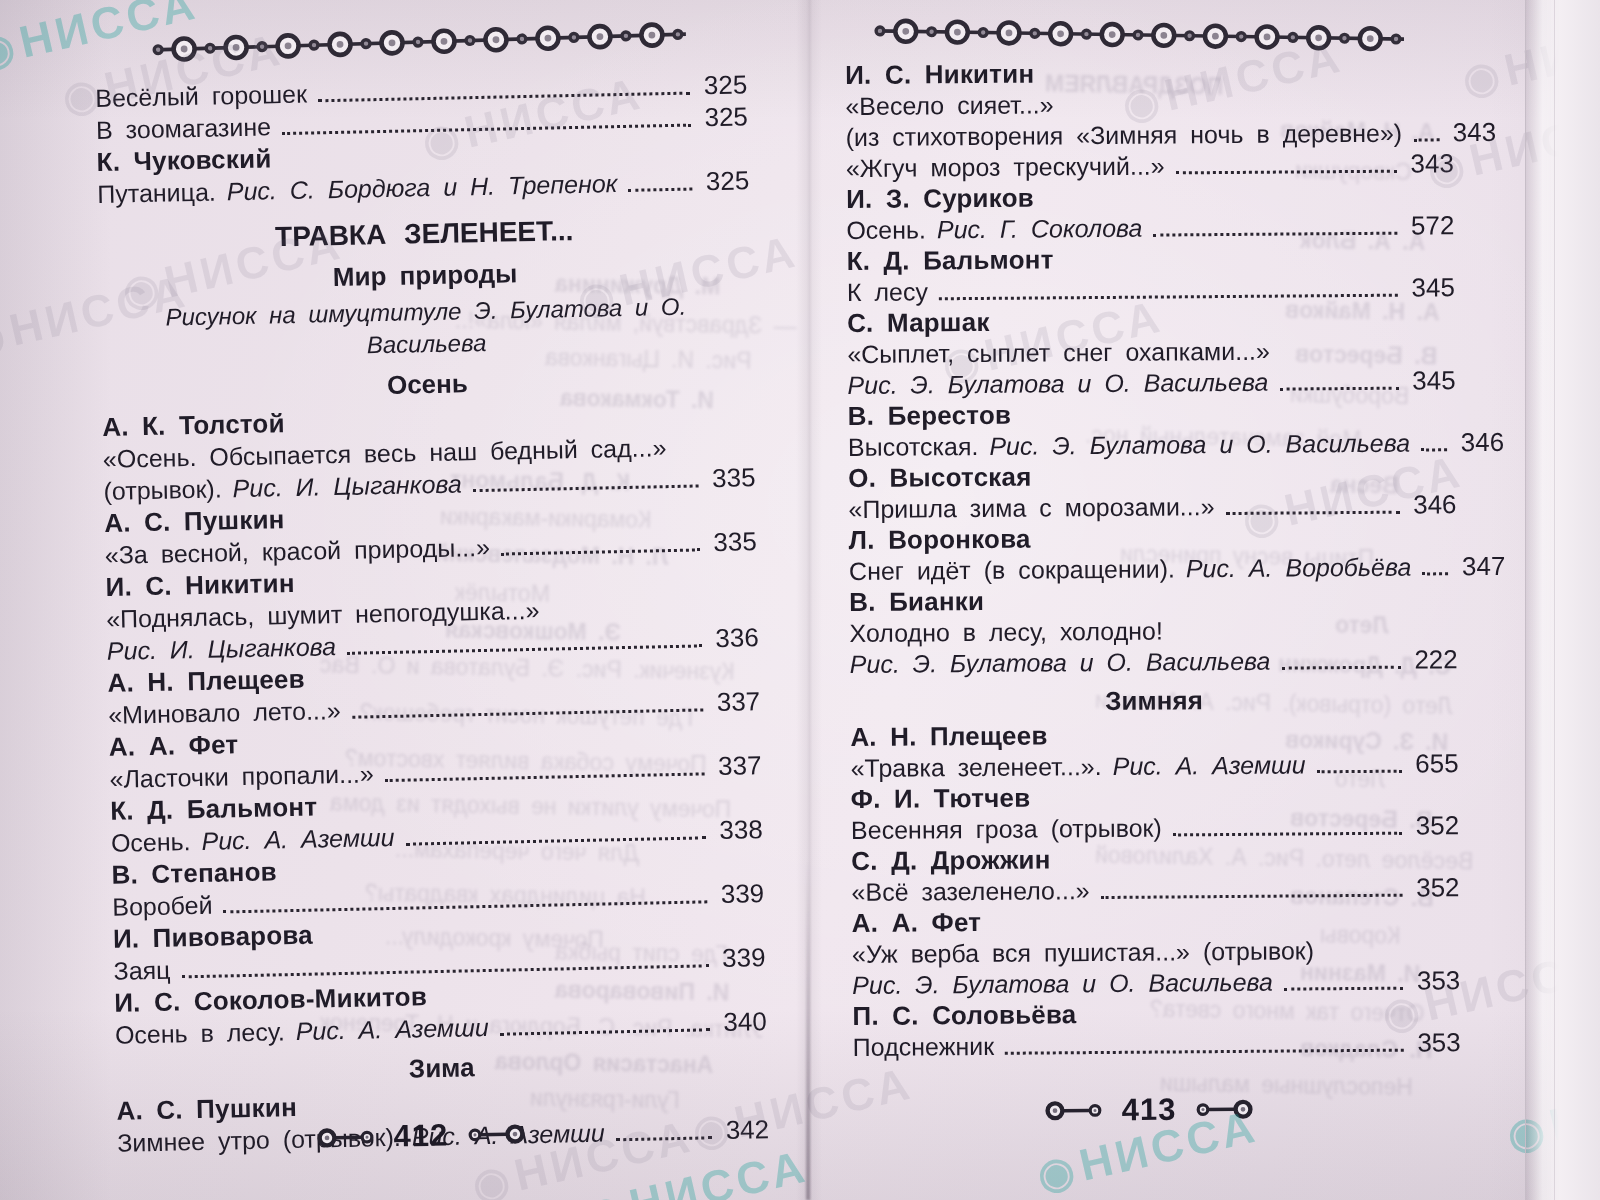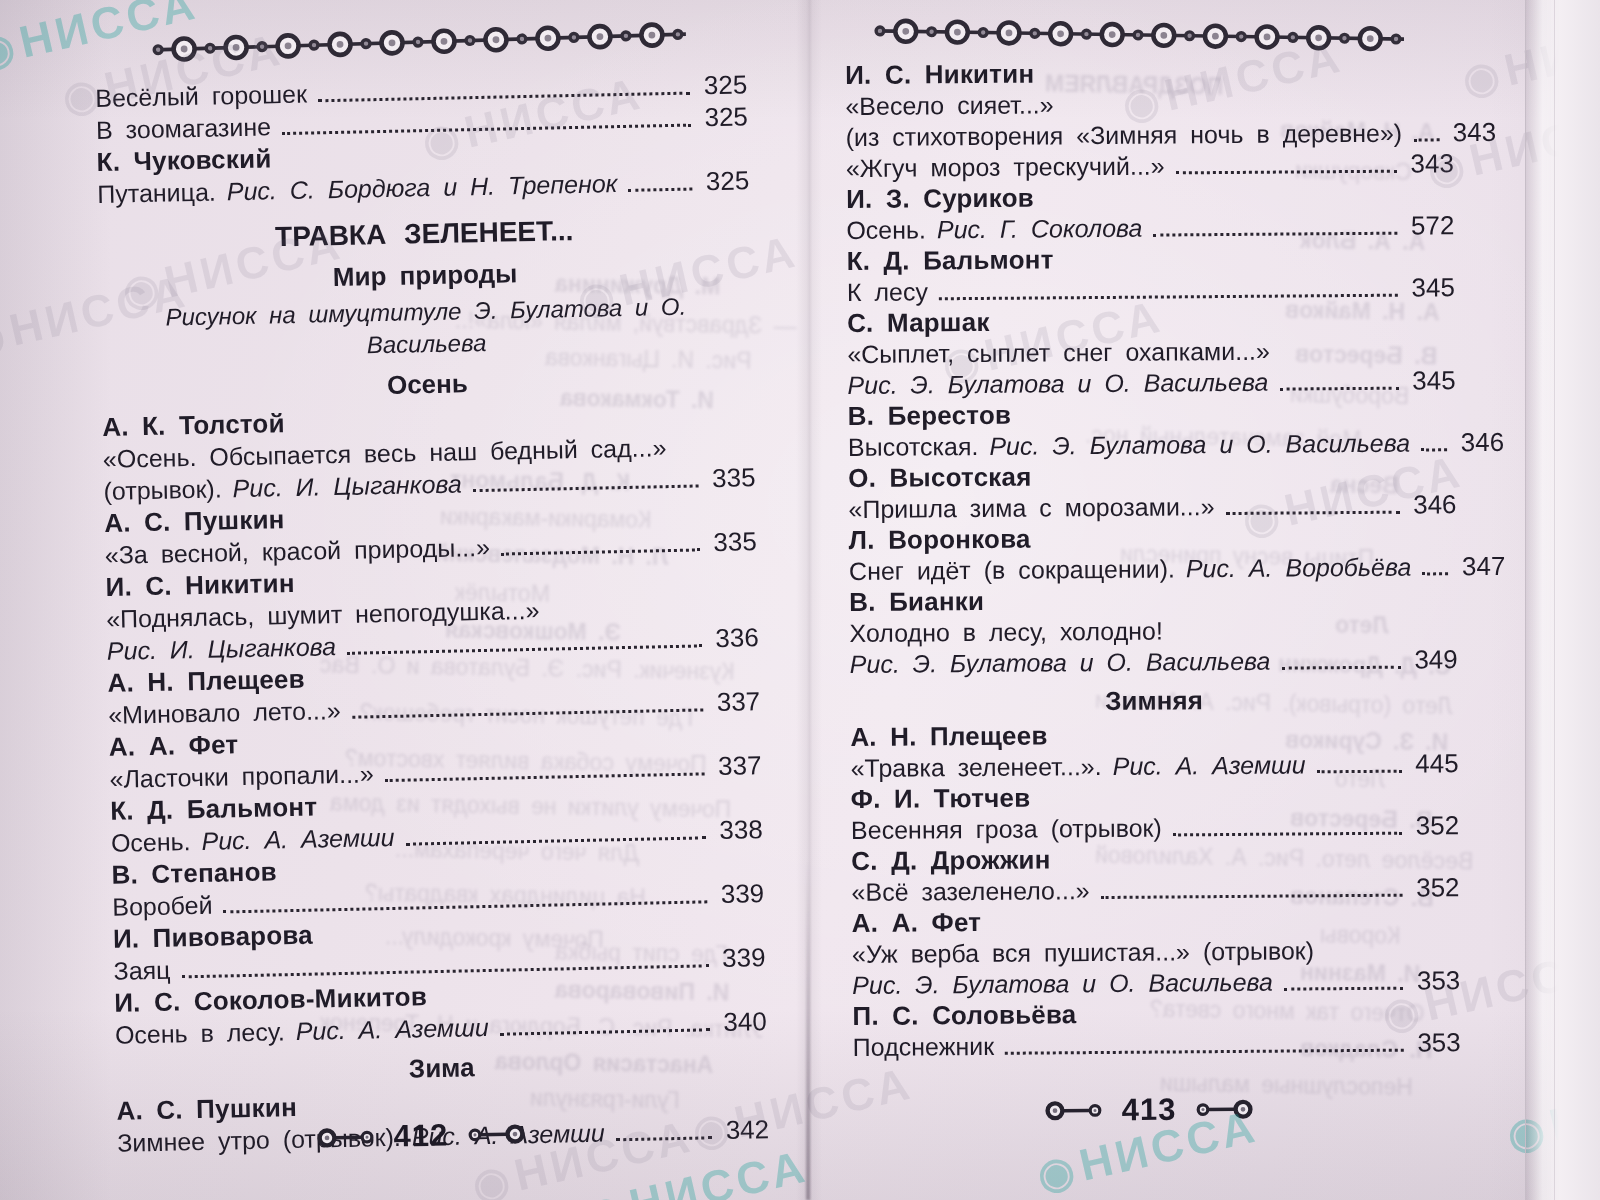--- a/index.html
+++ b/index.html
@@ -419,31 +419,31 @@
       </div>
       <div class="row author">
         <span class="t">В. Бианки</span>
       </div>
       <div class="row plain">
         <span class="t">Холодно в лесу, холодно!</span>
       </div>
       <div class="row line">
         <span class="note">Рис. Э. Булатова и О. Васильева</span>
         <span class="leader"></span>
-        <span class="pg">349</span>
+        <span class="pg">222</span>
       </div>
       <div class="row h2"><span class="t">Зимняя</span></div>
       <div class="row author">
         <span class="t">А. Н. Плещеев</span>
       </div>
       <div class="row line">
         <span class="t">«Травка зеленеет...».</span>
         <span class="note">Рис. А. Аземши</span>
         <span class="leader"></span>
-        <span class="pg">445</span>
+        <span class="pg">655</span>
       </div>
       <div class="row author">
         <span class="t">Ф. И. Тютчев</span>
       </div>
       <div class="row line">
         <span class="t">Весенняя гроза (отрывок)</span>
         <span class="leader"></span>
         <span class="pg">352</span>
       </div>
       <div class="row author">

